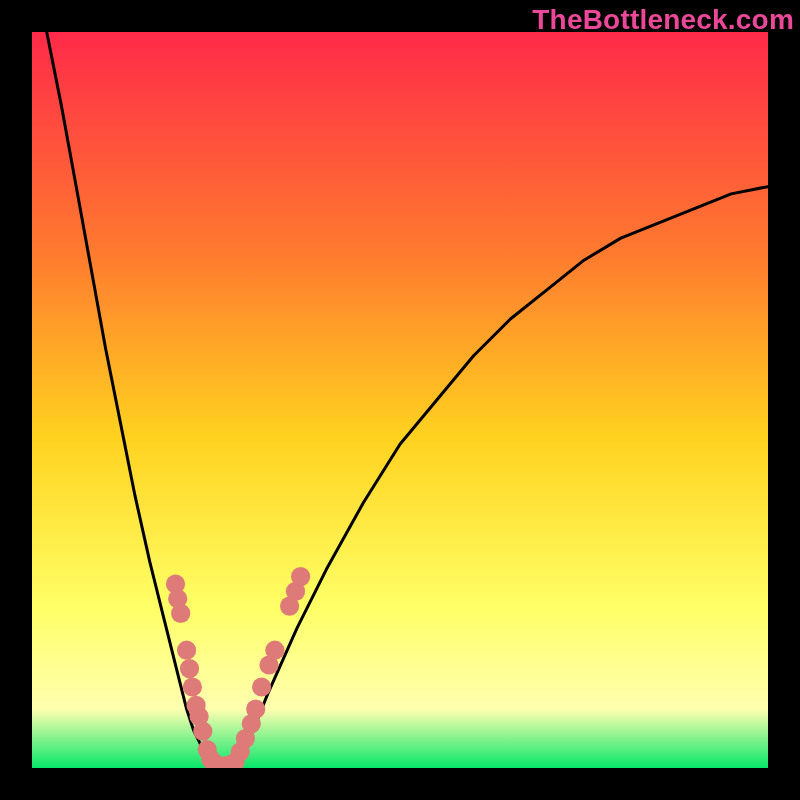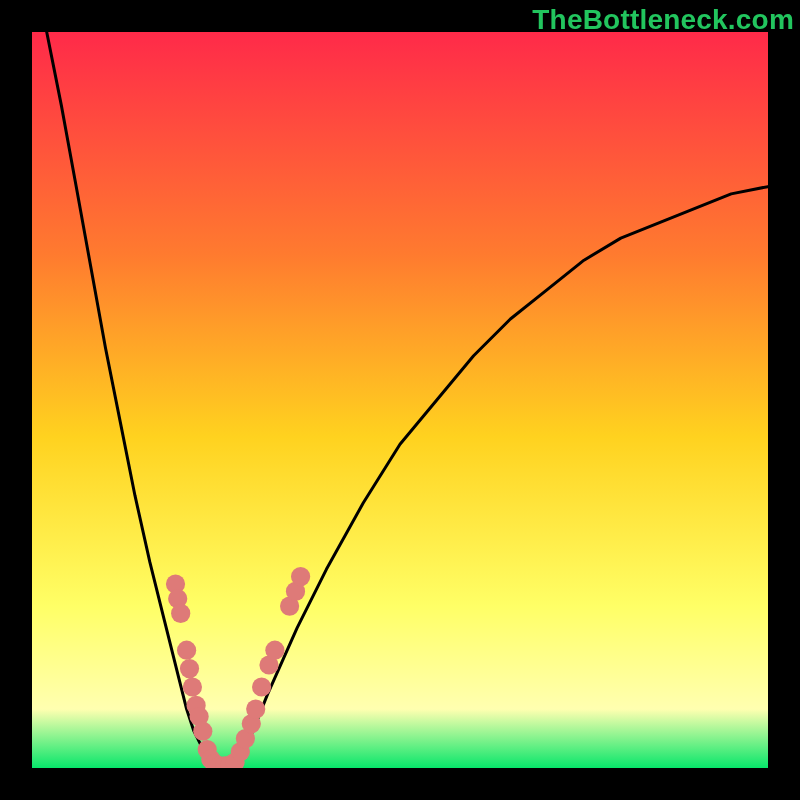--- a/index.html
+++ b/index.html
@@ -26,21 +26,21 @@
     height: 736px;
     overflow: hidden;
   }
   .watermark {
     position: absolute;
     top: 4px;
     right: 6px;
     font-family: Arial, Helvetica, sans-serif;
     font-size: 28px;
     font-weight: 600;
-    color: #22c55e;
+    color: #ec4899;
     letter-spacing: 0.2px;
     user-select: none;
   }
   svg { display: block; }
 </style>
 </head>
 <body>
 
 <div class="frame">
   <div class="plot">

